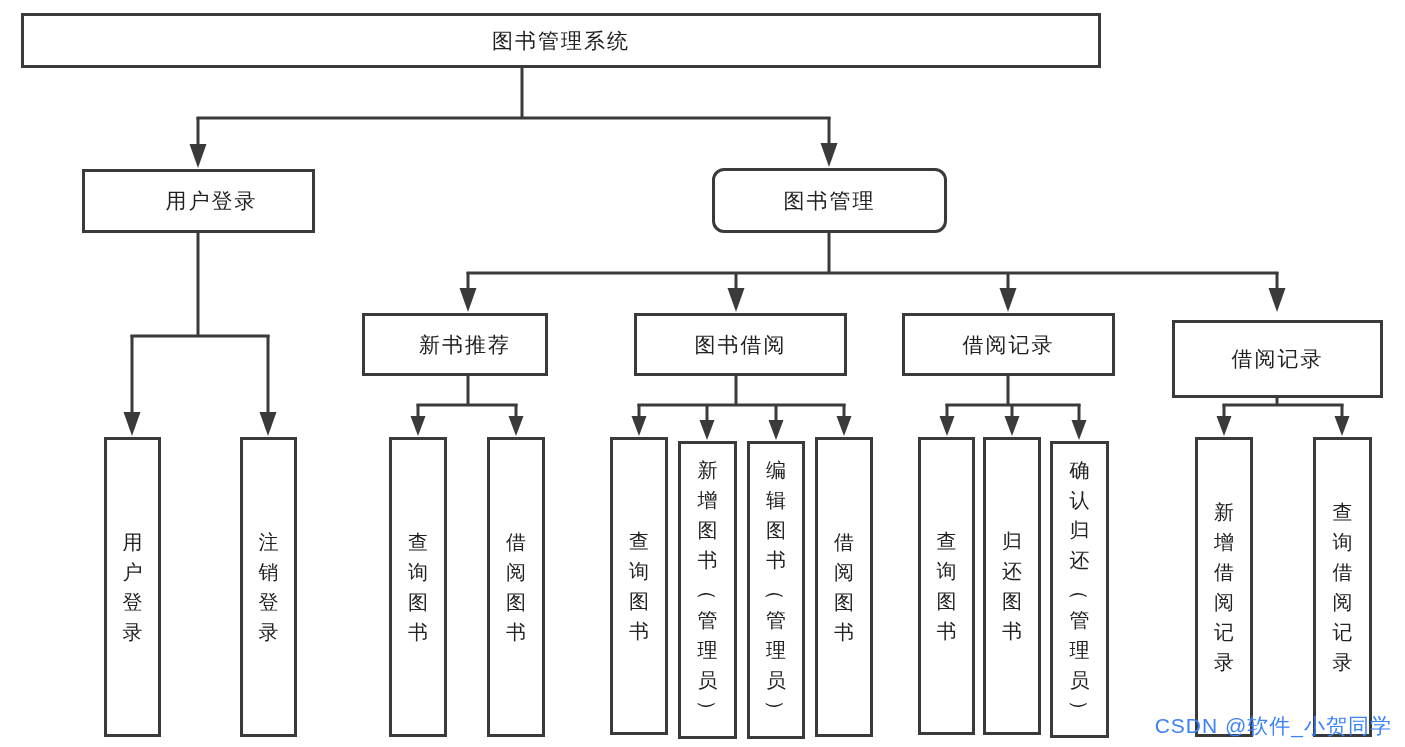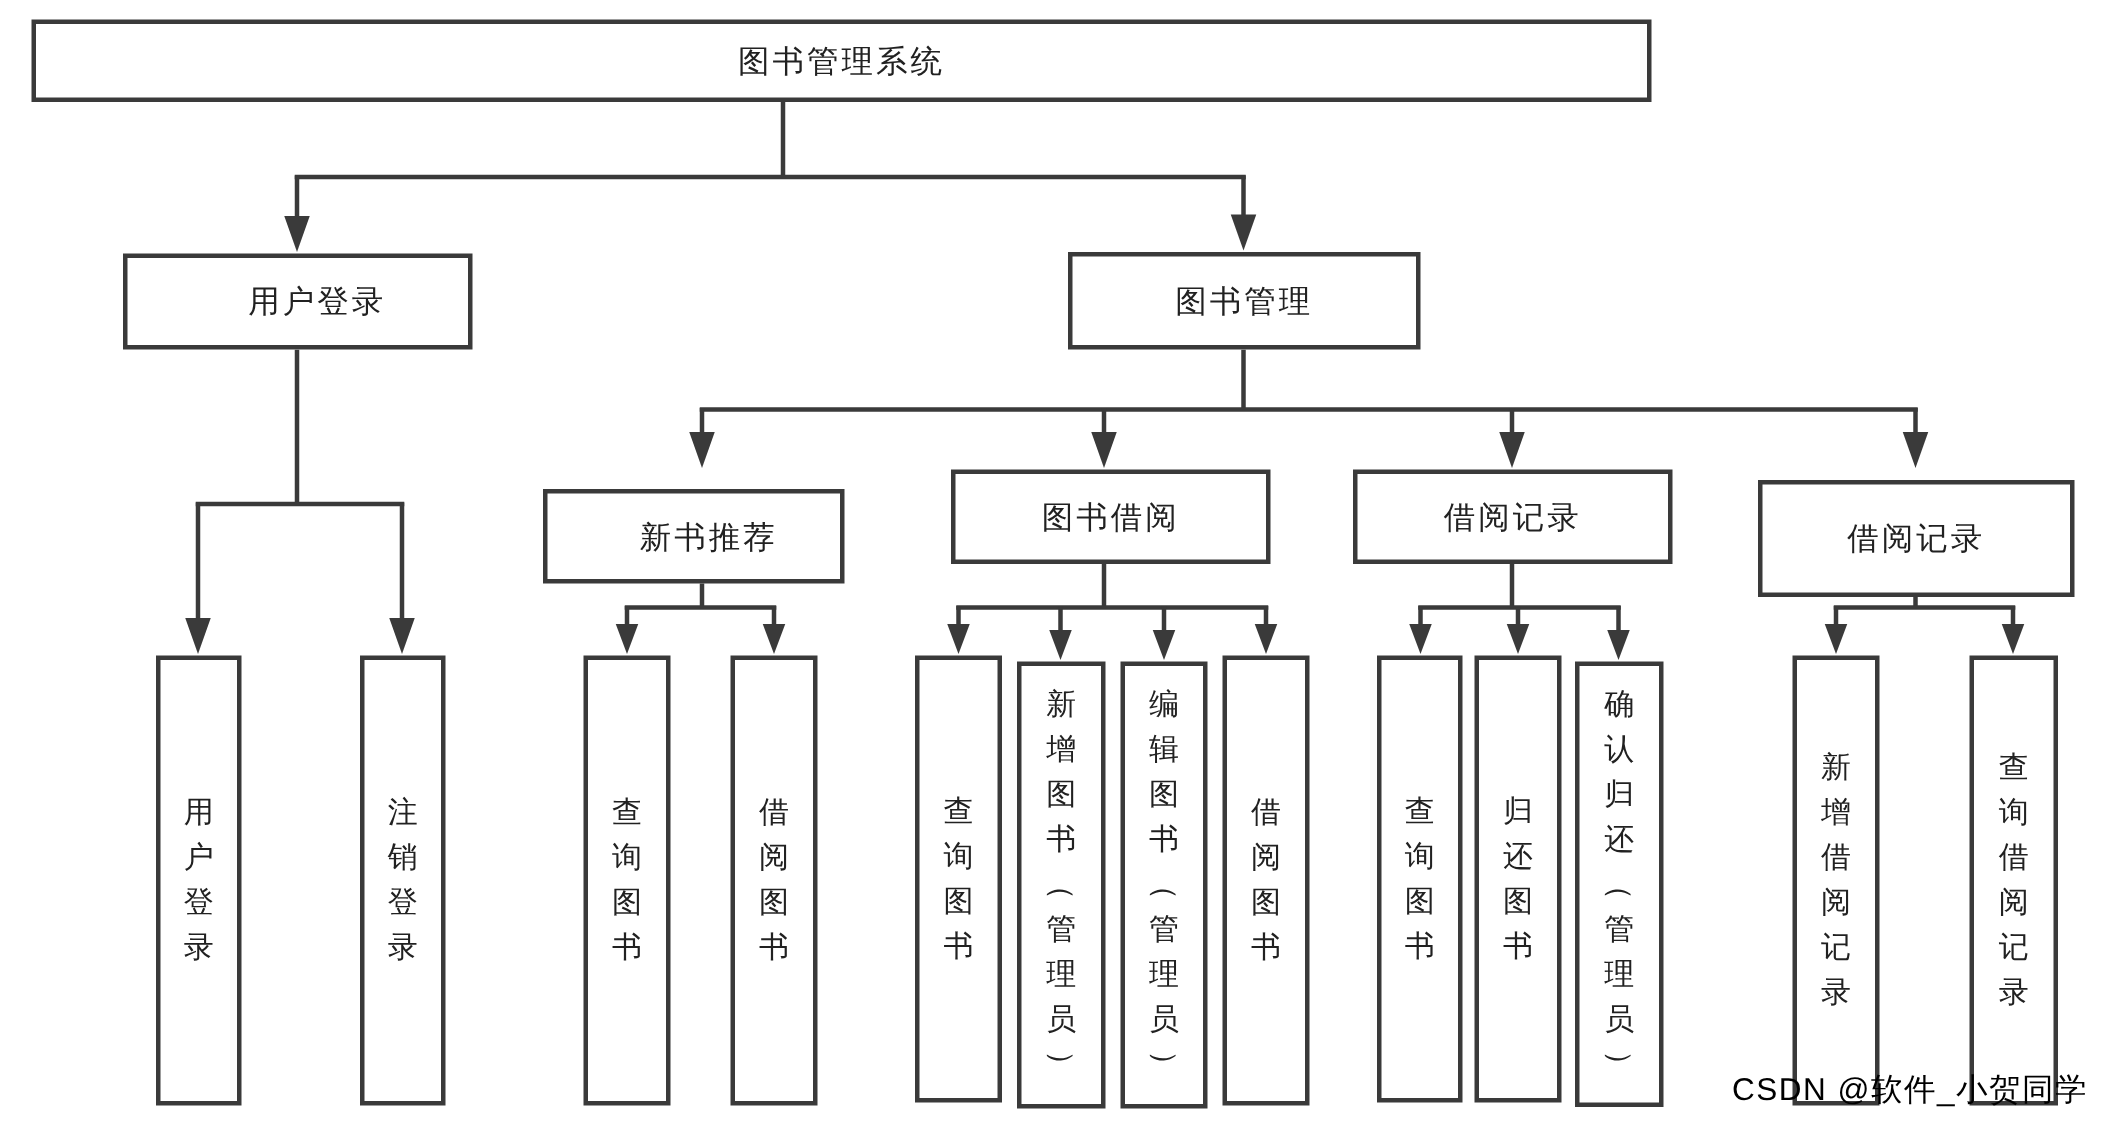--- a/index.html
+++ b/index.html
@@ -49,21 +49,21 @@
     color: #212121;
   }
   .ch.rot {
     transform: rotate(90deg);
   }
   #watermark {
     position: absolute;
     right: 13px;
     bottom: 7px;
     font-size: 21px;
-    color: #000000;
+    color: #3b82f6;
     letter-spacing: 1px;
     z-index: 3;
     white-space: nowrap;
   }
 </style>
 </head>
 <body>
 
 <div id="canvas">
   <svg id="connectors" width="1405" height="747" viewBox="0 0 1405 747">
@@ -116,22 +116,22 @@
       <line x1="1079" y1="404" x2="1079" y2="424" stroke="#3a3a3a" stroke-width="3"></line>
       <polygon points="1071.5,420 1086.5,420 1079,440" fill="#3a3a3a"></polygon>
       <line x1="1224" y1="404" x2="1224" y2="420" stroke="#3a3a3a" stroke-width="3"></line>
       <polygon points="1216.5,416 1231.5,416 1224,436" fill="#3a3a3a"></polygon>
       <line x1="1342" y1="404" x2="1342" y2="420" stroke="#3a3a3a" stroke-width="3"></line>
       <polygon points="1334.5,416 1349.5,416 1342,436" fill="#3a3a3a"></polygon>
     </svg>
   <div id="nodes">
       <div class="node horizontal" style="left: 21px; top: 13px; width: 1080px; height: 55px;">图书管理系统</div>
       <div class="node horizontal" style="left: 82px; top: 169px; width: 233px; height: 64px; padding-left: 26px;">用户登录</div>
-      <div class="node horizontal" style="left: 712px; top: 168px; width: 235px; height: 65px;">图书管理</div>
-      <div class="node horizontal" style="left: 362px; top: 326px; width: 201px; height: 63px; padding-left: 20px;">新书推荐</div>
+      <div class="node horizontal" style="left: 712px; top: 168px; width: 235px; height: 65px; border-radius: 12px;">图书管理</div>
+      <div class="node horizontal" style="left: 362px; top: 313px; width: 186px; height: 63px; padding-left: 20px;">新书推荐</div>
       <div class="node horizontal" style="left: 634px; top: 313px; width: 213px; height: 63px;">图书借阅</div>
       <div class="node horizontal" style="left: 902px; top: 313px; width: 213px; height: 63px;">借阅记录</div>
       <div class="node horizontal" style="left: 1172px; top: 320px; width: 211px; height: 78px;">借阅记录</div>
       <div class="node vertical" style="left: 104px; top: 437px; width: 57px; height: 300px;">
         <span class="ch">用</span>
         <span class="ch">户</span>
         <span class="ch">登</span>
         <span class="ch">录</span>
       </div>
       <div class="node vertical" style="left: 240px; top: 437px; width: 57px; height: 300px;">

